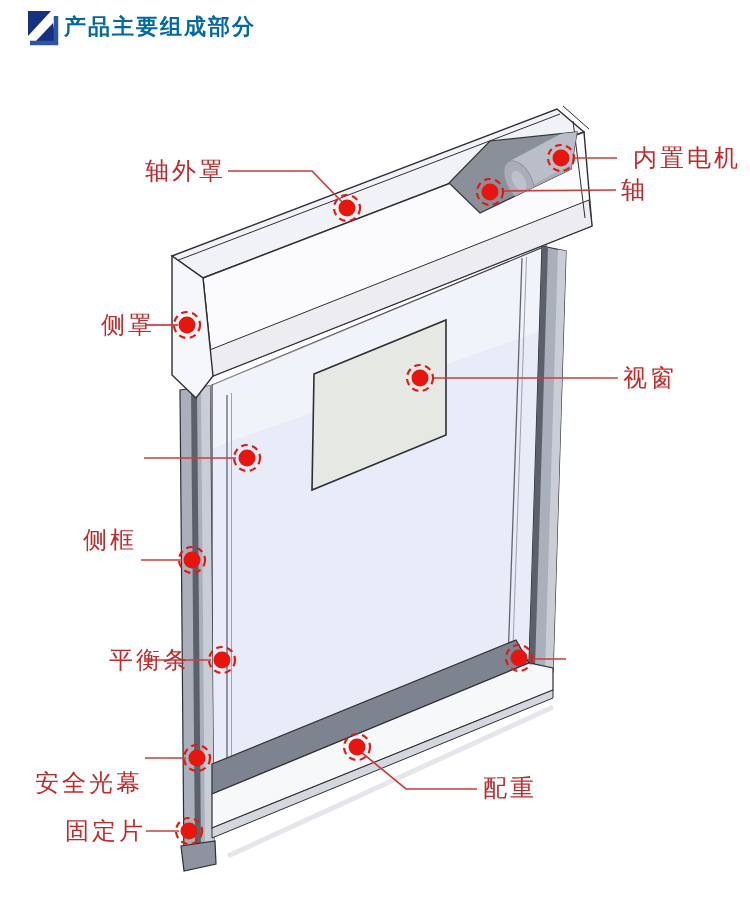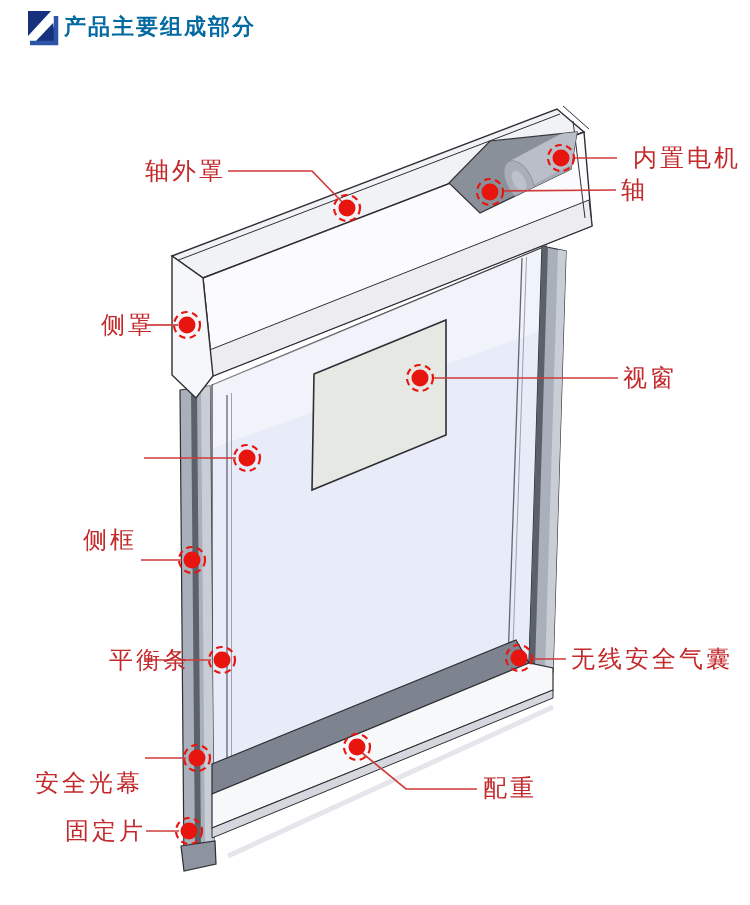--- a/index.html
+++ b/index.html
@@ -151,18 +151,17 @@
     </g>
   </svg>
 
   <div class="lbl" style="left:145px;top:159px;">轴外罩</div>
   <div class="lbl" style="left:605px;top:146px;margin-left:28px;">内置电机</div>
   <div class="lbl" style="left:621px;top:178px;">轴</div>
   <div class="lbl" style="left:101px;top:313px;">侧罩</div>
   <div class="lbl" style="left:623px;top:366px;text-align:center;">视窗</div>
   <div class="lbl" style="left:83px;top:528px;">侧框</div>
   <div class="lbl" style="left:65px;top:648px;margin-left:44px;">平衡条</div>
-  <div class="lbl" style="left:571px;top:647px;">无线安全气囊</div>
   <div class="lbl" style="left:35px;top:746px;margin-top:25px;">安全光幕</div>
   <div class="lbl" style="left:483px;top:776px;">配重</div>
   <div class="lbl" style="left:65px;top:819px;">固定片</div>
 
 </div>
 
 </body></html>

